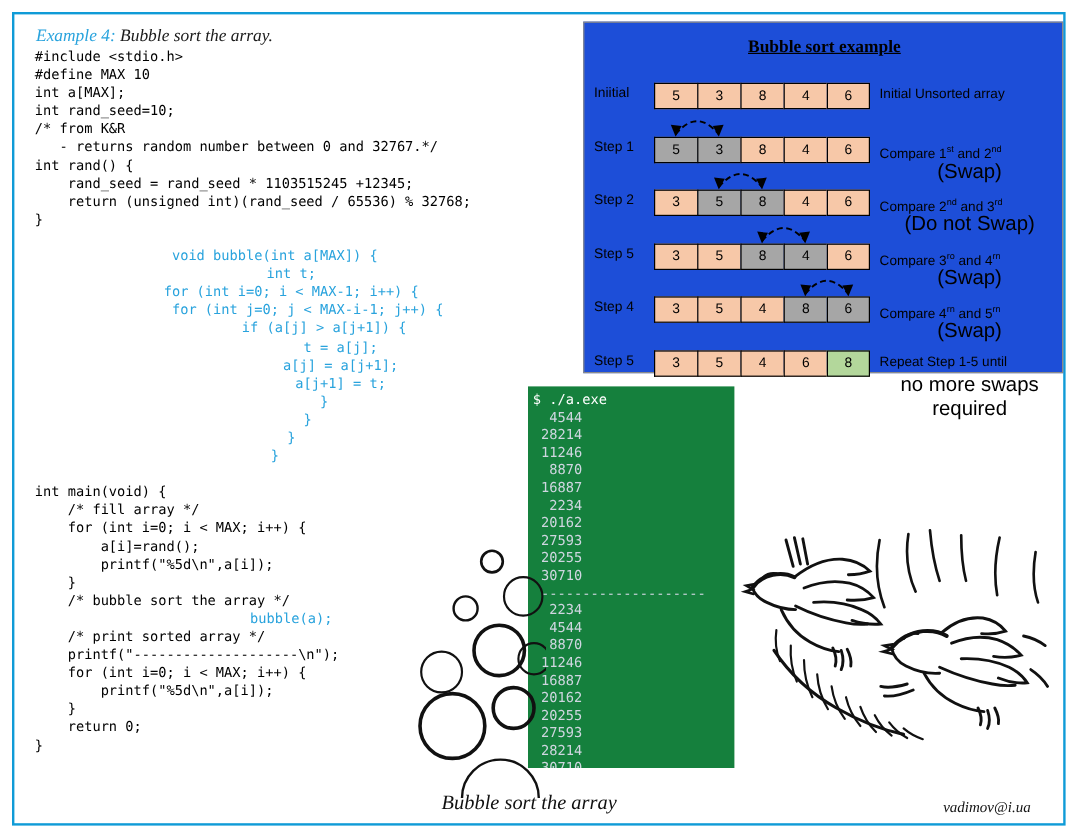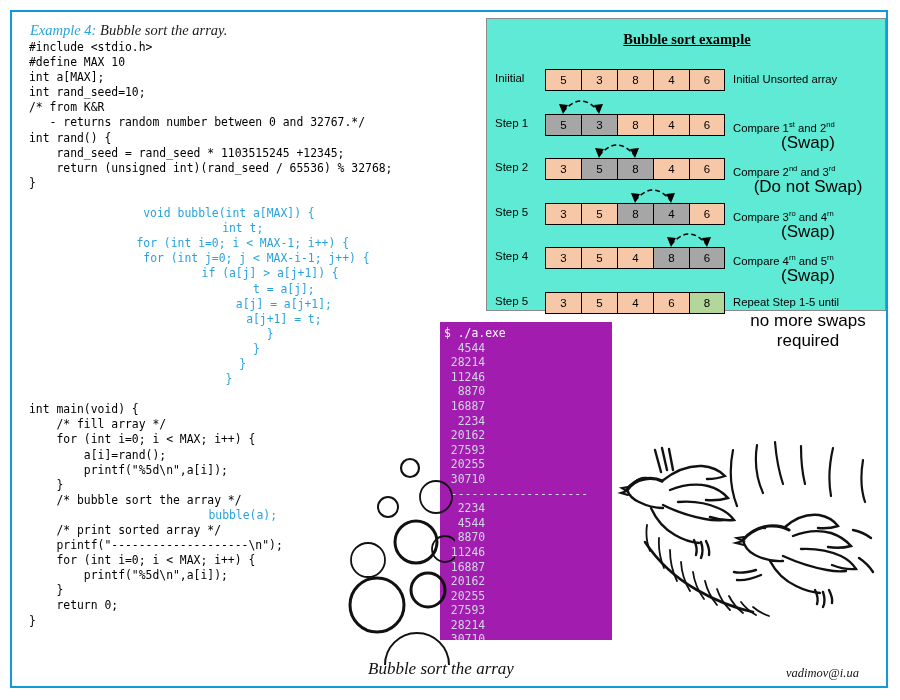--- a/index.html
+++ b/index.html
@@ -30,21 +30,21 @@
     font-family:"DejaVu Sans Mono","Liberation Mono",monospace;
     font-size:11.4px;line-height:15.1px;color:#000000;
     white-space:pre;
   }
   .code .ln{display:block;height:15.1px;}
   .code .blue{color:#29a3dd;text-align:center;}
 
   
   .bsbox{
     position:absolute;left:486px;top:18px;width:400px;height:293px;
-    border:1px solid #8a8a8a;background:#5eead4;box-sizing:border-box;
+    border:1px solid #8a8a8a;background:#1d4ed8;box-sizing:border-box;
   }
   .bstitle{
     position:absolute;left:0;top:12px;width:400px;text-align:center;
     font-family:"Liberation Serif",serif;font-weight:bold;font-size:14.5px;
     color:#000;text-decoration:underline;
   }
   .row{position:absolute;left:0;width:400px;height:24px;}
   .rowlabel{
     position:absolute;left:8px;top:3px;width:66px;text-align:left;
     font-size:11.5px;color:#000;
@@ -67,21 +67,21 @@
   .note sup{font-size:7.6px;vertical-align:super;}
   .note2{
     position:absolute;left:246px;width:150px;
     font-size:17px;color:#000;text-align:center;
   }
   .arrowsvg{position:absolute;left:58px;}
 
   
   .term{
     position:absolute;left:440px;top:322px;width:172px;height:318px;
-    background:#a21caf;
+    background:#15803d;
     font-family:"DejaVu Sans Mono","Liberation Mono",monospace;
     font-size:11.4px;line-height:14.6px;
     color:#cfd6e0;box-sizing:border-box;padding:4px 0 0 4px;
     white-space:pre;overflow:hidden;
   }
   .term .prompt{color:#ffffff;}
   .term .ln{display:block;}
 
   
   .bubbles{position:absolute;left:340px;top:450px;width:115px;height:215px;}

